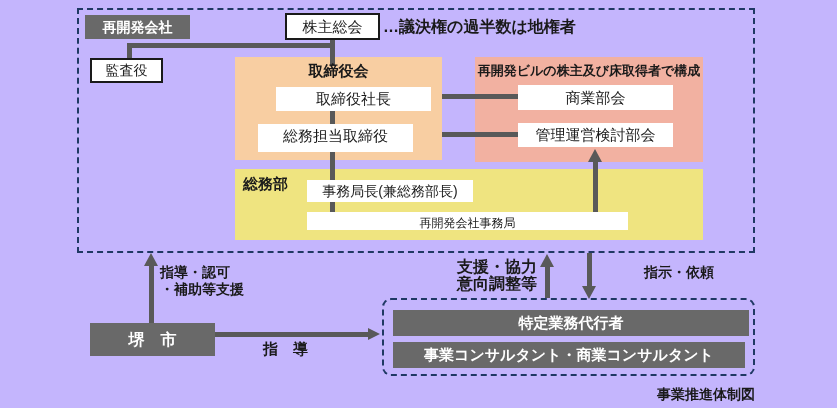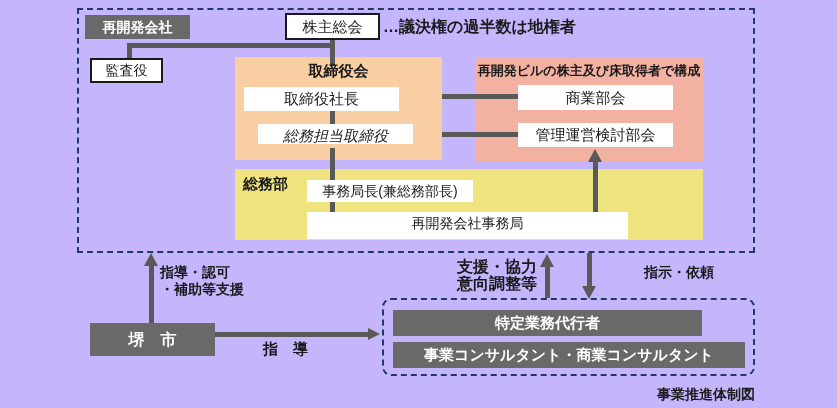--- a/index.html
+++ b/index.html
@@ -65,30 +65,30 @@
 
   <div class="abs gray-fill" style="left:85px;top:15px;width:105px;height:24px;line-height:24px;font-size:14px;">再開発会社</div>
 
   <div class="abs wbox" style="left:285px;top:13px;width:95px;height:27px;line-height:23px;font-size:15px;">株主総会</div>
 
   <div class="abs blbl" style="left:383px;top:17px;font-size:16px;">…議決権の過半数は地権者</div>
 
   <div class="abs wbox" style="left:90px;top:58px;width:73px;height:25px;line-height:21px;font-size:14px;">監査役</div>
 
   <div class="abs panel-title" style="left:235px;top:62px;width:207px;font-size:15px;">取締役会</div>
-  <div class="abs pbox" style="left:244px;top:87px;width:155px;height:24px;line-height:24px;font-size:15px;">取締役社長</div>
-  <div class="abs pbox" style="left:258px;top:124px;width:155px;height:20px;line-height:24px;font-size:15px;font-style:italic;">総務担当取締役</div>
+  <div class="abs pbox" style="left:276px;top:87px;width:155px;height:24px;line-height:24px;font-size:15px;">取締役社長</div>
+  <div class="abs pbox" style="left:258px;top:124px;width:155px;height:28px;line-height:24px;font-size:15px;">総務担当取締役</div>
 
   <div class="abs panel-title" style="left:475px;top:62px;width:228px;font-size:13px;">再開発ビルの株主及び床取得者で構成</div>
   <div class="abs pbox" style="left:518px;top:85px;width:155px;height:25px;line-height:25px;font-size:15px;">商業部会</div>
   <div class="abs pbox" style="left:518px;top:123px;width:155px;height:24px;line-height:24px;font-size:15px;">管理運営検討部会</div>
 
   <div class="abs panel-title" style="left:243px;top:175px;width:60px;text-align:left;font-size:15px;">総務部</div>
   <div class="abs pbox" style="left:307px;top:180px;width:166px;height:22px;line-height:22px;font-size:14px;">事務局長(兼総務部長)</div>
-  <div class="abs pbox" style="left:307px;top:212px;width:321px;height:27px;line-height:23px;font-size:14px;">再開発会社事務局</div>
+  <div class="abs pbox" style="left:307px;top:212px;width:321px;height:18px;line-height:23px;font-size:12px;">再開発会社事務局</div>
 
   <div class="abs line" style="left:149px;top:266px;width:5px;height:57px;"></div>
   <div class="abs arr-up" style="left:144px;top:253px;"></div>
   <div class="abs blbl" style="left:160px;top:264px;font-size:14px;line-height:17px;">
     <span>指導・認可</span>
     <span>・補助等支援</span>
   </div>
 
   <div class="abs gray-fill" style="left:90px;top:323px;width:125px;height:33px;line-height:33px;font-size:16px;">堺　市</div>
 
@@ -101,18 +101,18 @@
   <div class="abs blbl" style="left:457px;top:258px;font-size:16px;line-height:17px;">
     <span>支援・協力</span>
     <span>意向調整等</span>
   </div>
 
   <div class="abs line" style="left:587px;top:253px;width:5px;height:33px;"></div>
   <div class="abs arr-down" style="left:582px;top:286px;"></div>
   <div class="abs blbl" style="left:600px;top:264px;font-size:14px;margin-left:44px;">指示・依頼</div>
 
   <div class="abs dash-frame rounded" style="left:382px;top:298px;width:373px;height:78px;"></div>
-  <div class="abs gray-fill" style="left:393px;top:310px;width:309px;height:26px;line-height:26px;font-size:15px;">特定業務代行者</div>
+  <div class="abs gray-fill" style="left:393px;top:310px;width:356px;height:26px;line-height:26px;font-size:15px;">特定業務代行者</div>
   <div class="abs gray-fill" style="left:393px;top:342px;width:352px;height:26px;line-height:26px;font-size:15px;">事業コンサルタント・商業コンサルタント</div>
 
   <div class="abs blbl" style="left:460px;top:386px;width:295px;text-align:right;font-size:14px;">事業推進体制図</div>
 
 </div>
 
 </body></html>

